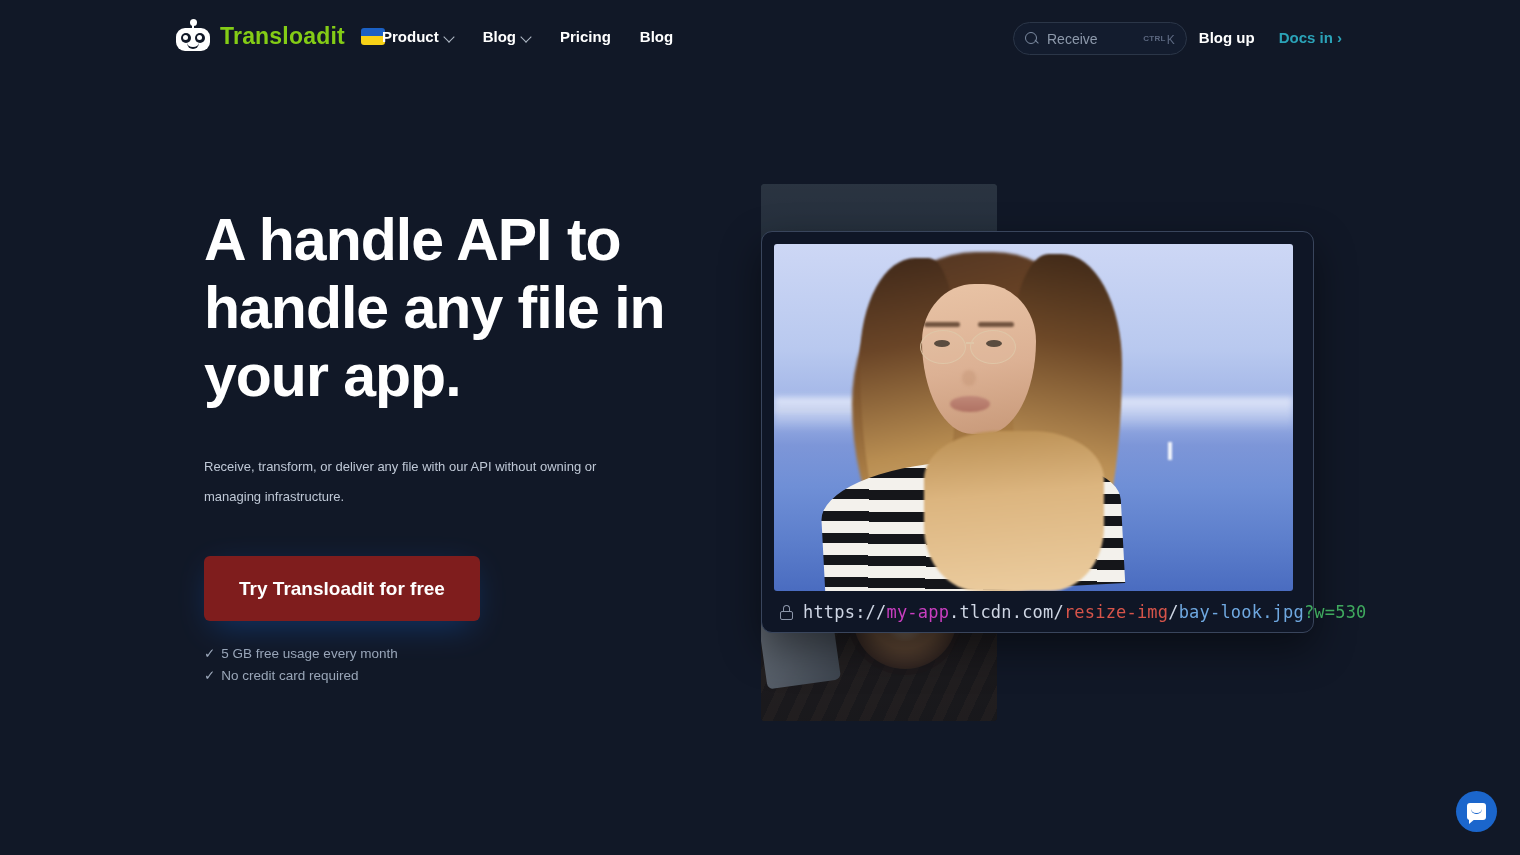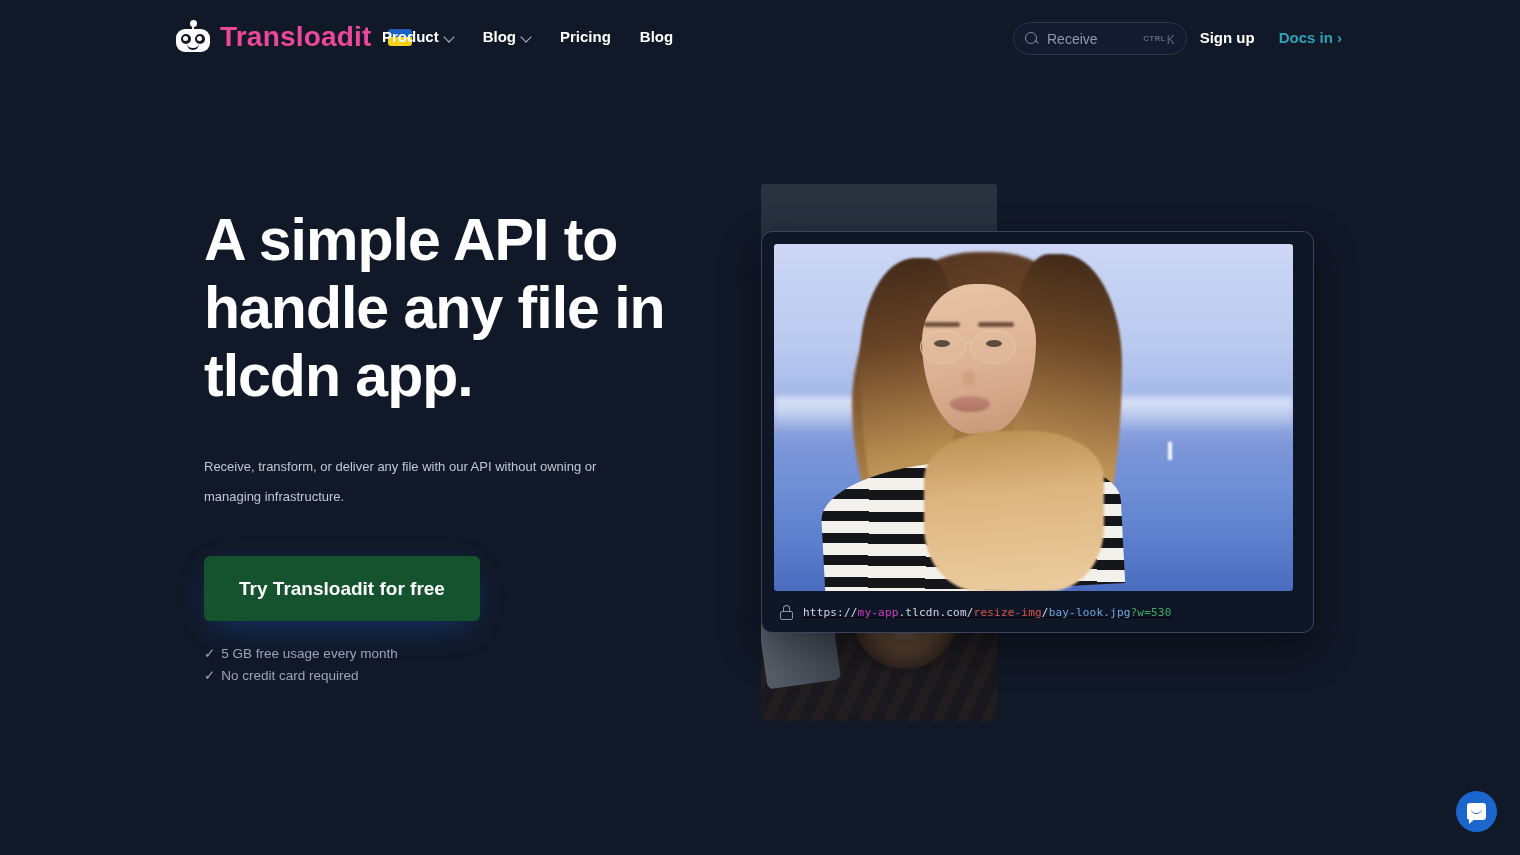--- a/index.html
+++ b/index.html
@@ -39,21 +39,21 @@
   .robot-eye.r { left: 19px; }
   .robot-eye::after {
     content: ''; position: absolute; left: 2px; top: 2px; width: 5px; height: 5px;
     border-radius: 50%; background: #ffffff;
   }
   .robot-smile {
     position: absolute; left: 11px; top: 22px; width: 12px; height: 6px;
     border-bottom: 2px solid #111827; border-radius: 0 0 10px 10px;
   }
   .brand-name {
-    color: #ec4899; font-size: 28px; font-weight: 600; letter-spacing: 0.2px;
+    color: #84cc16; font-size: 23px; font-weight: 600; letter-spacing: 0.2px;
   }
   .flag {
     width: 24px; height: 17px; border-radius: 3px; overflow: hidden;
     display: flex; flex-direction: column; margin-left: 6px;
   }
   .flag .blue { flex: 1; background: #1b60c4; }
   .flag .yellow { flex: 1; background: #f7d117; }
 
   .nav { position: absolute; left: 382px; top: 28px; display: flex; align-items: center; gap: 29px; }
   .nav-item {
@@ -97,21 +97,21 @@
   .hero-sub {
     margin-top: 42px; color: #bfc8d6; font-size: 13px; line-height: 30px; width: 450px;
   }
   .cta-wrap { position: relative; margin-top: 44px; width: 276px; }
   .cta-glow {
     position: absolute; left: 8px; top: 14px; width: 260px; height: 56px;
     background: #1668dc; filter: blur(16px); opacity: .35; border-radius: 8px;
   }
   .cta {
     position: relative; display: inline-flex; align-items: center; justify-content: center;
-    width: 276px; height: 65px; background: #14532d; color: #ffffff;
+    width: 276px; height: 65px; background: #7f1d1d; color: #ffffff;
     font-size: 19px; font-weight: 700; border-radius: 6px; cursor: pointer; border: none;
     font-family: "Liberation Sans", sans-serif;
   }
   .perks { margin-top: 22px; }
   .perk { color: #9aa6b8; font-size: 13.5px; line-height: 22px; display: flex; gap: 6px; }
   .perk .tick { color: #9aa6b8; }
 
   
   .mock { position: absolute; left: 761px; top: 184px; width: 560px; height: 540px; }
 
@@ -248,21 +248,21 @@
     width: 13px; height: 15px; position: relative; flex: none;
   }
   .lock-body {
     position:absolute; left:0; bottom:0; width:13px; height:9px;
     border: 1.4px solid #8b95a8; border-radius: 2px;
   }
   .lock-sh {
     position:absolute; left:3px; top:0; width:7px; height:7px;
     border: 1.4px solid #8b95a8; border-bottom: none; border-radius: 4px 4px 0 0;
   }
-  .url { font-family: "DejaVu Sans Mono", monospace; font-size: 11px; letter-spacing: .2px; white-space: nowrap; text-decoration: underline; }
+  .url { font-family: "DejaVu Sans Mono", monospace; font-size: 17px; letter-spacing: .2px; white-space: nowrap; }
   .u-proto { color: #cfd6e4; }
   .u-sub   { color: #c93ec0; }
   .u-host  { color: #cfd6e4; }
   .u-path  { color: #d7544a; }
   .u-file  { color: #6fa8e0; }
   .u-query { color: #3fa95e; }
 
   
   .intercom {
     position: absolute; left: 1456px; top: 791px; width: 41px; height: 41px;
@@ -320,27 +320,27 @@
     <div class="search-box">
       <span class="search-ico"></span>
       <span class="search-ph">Receive</span>
       <span class="search-kbd">
         <span>CTRL</span>
         <span class="kbd-k">K</span>
       </span>
     </div>
 
     <div class="auth">
-      <span class="signup">Sign up</span>
+      <span class="signup">Blog up</span>
       <span class="signin">Docs in ›</span>
     </div>
   </div>
 
   <div class="hero-left">
-    <h1 class="hero-title">A simple API to handle any file in tlcdn app.</h1>
+    <h1 class="hero-title">A handle API to handle any file in your app.</h1>
     <p class="hero-sub">Receive, transform, or deliver any file with our API without owning or managing infrastructure.</p>
 
     <div class="cta-wrap">
       <span class="cta-glow"></span>
       <button class="cta">Try Transloadit for free</button>
     </div>
 
     <div class="perks">
       <div class="perk">
         <span class="tick">✓</span>

